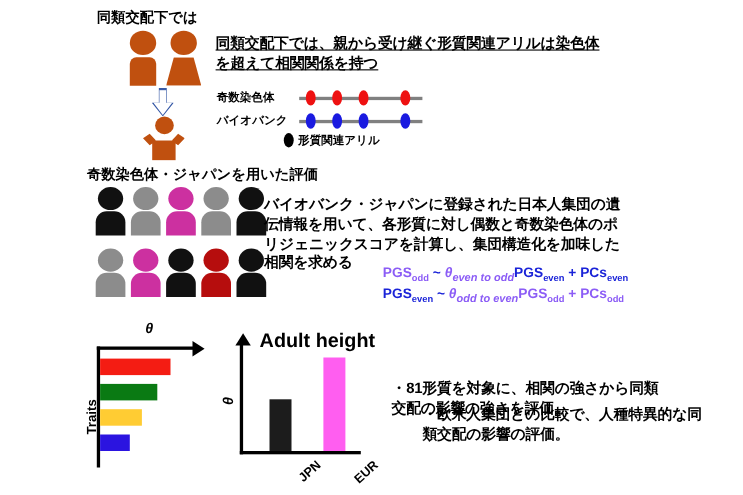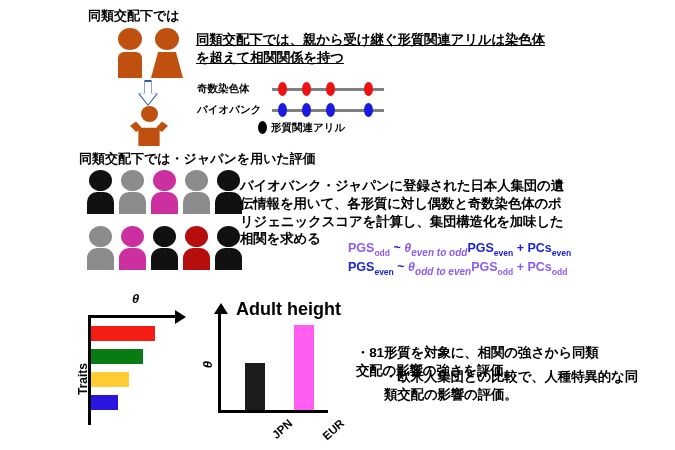--- a/index.html
+++ b/index.html
@@ -178,21 +178,21 @@
 <div class="abs legend-text" style="left:197px;top:103px;">バイオバンク</div>
 <div class="chrom-line" style="left:272px;top:109px;width:112px;"></div>
 <div class="allele" style="left:278px;top:103px;background:#1a1ae0;"></div>
 <div class="allele" style="left:302px;top:103px;background:#1a1ae0;"></div>
 <div class="allele" style="left:326px;top:103px;background:#1a1ae0;"></div>
 <div class="allele" style="left:364px;top:103px;background:#1a1ae0;"></div>
 
 <div class="allele-legend" style="left:258px;top:121px;"></div>
 <div class="abs legend-text" style="left:271px;top:121px;">形質関連アリル</div>
 
-<div class="abs hdr" style="left:79px;top:150px;">同類交配下では・ジャパンを用いた評価</div>
+<div class="abs hdr" style="left:79px;top:150px;">奇数染色体・ジャパンを用いた評価</div>
 
 <div class="person" style="left:86px;top:170px;width:30px;height:44px;">
   <div class="p-head" style="left:3px;top:0;width:23px;height:21px;background:#111111;"></div>
   <div class="p-body body-male" style="left:1px;top:22px;width:27px;height:22px;background:#111111;border-radius:10px 10px 0 0;"></div>
 </div>
 <div class="person" style="left:118px;top:170px;width:30px;height:44px;">
   <div class="p-head" style="left:3px;top:0;width:23px;height:21px;background:#8c8c8c;"></div>
   <div class="p-body body-male" style="left:1px;top:22px;width:27px;height:22px;background:#8c8c8c;border-radius:10px 10px 0 0;"></div>
 </div>
 <div class="person" style="left:150px;top:170px;width:30px;height:44px;">

